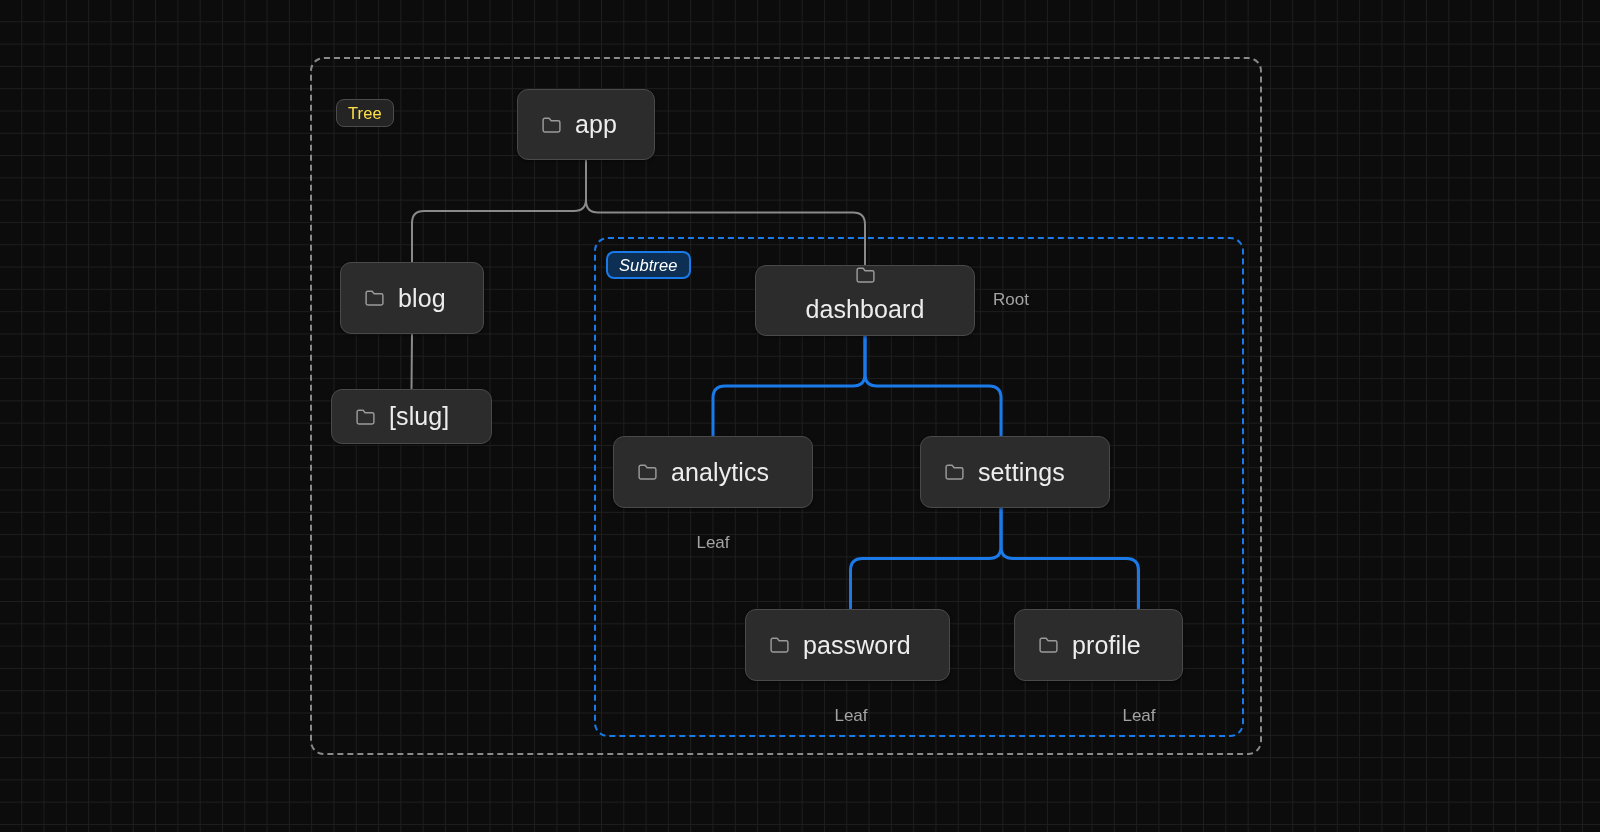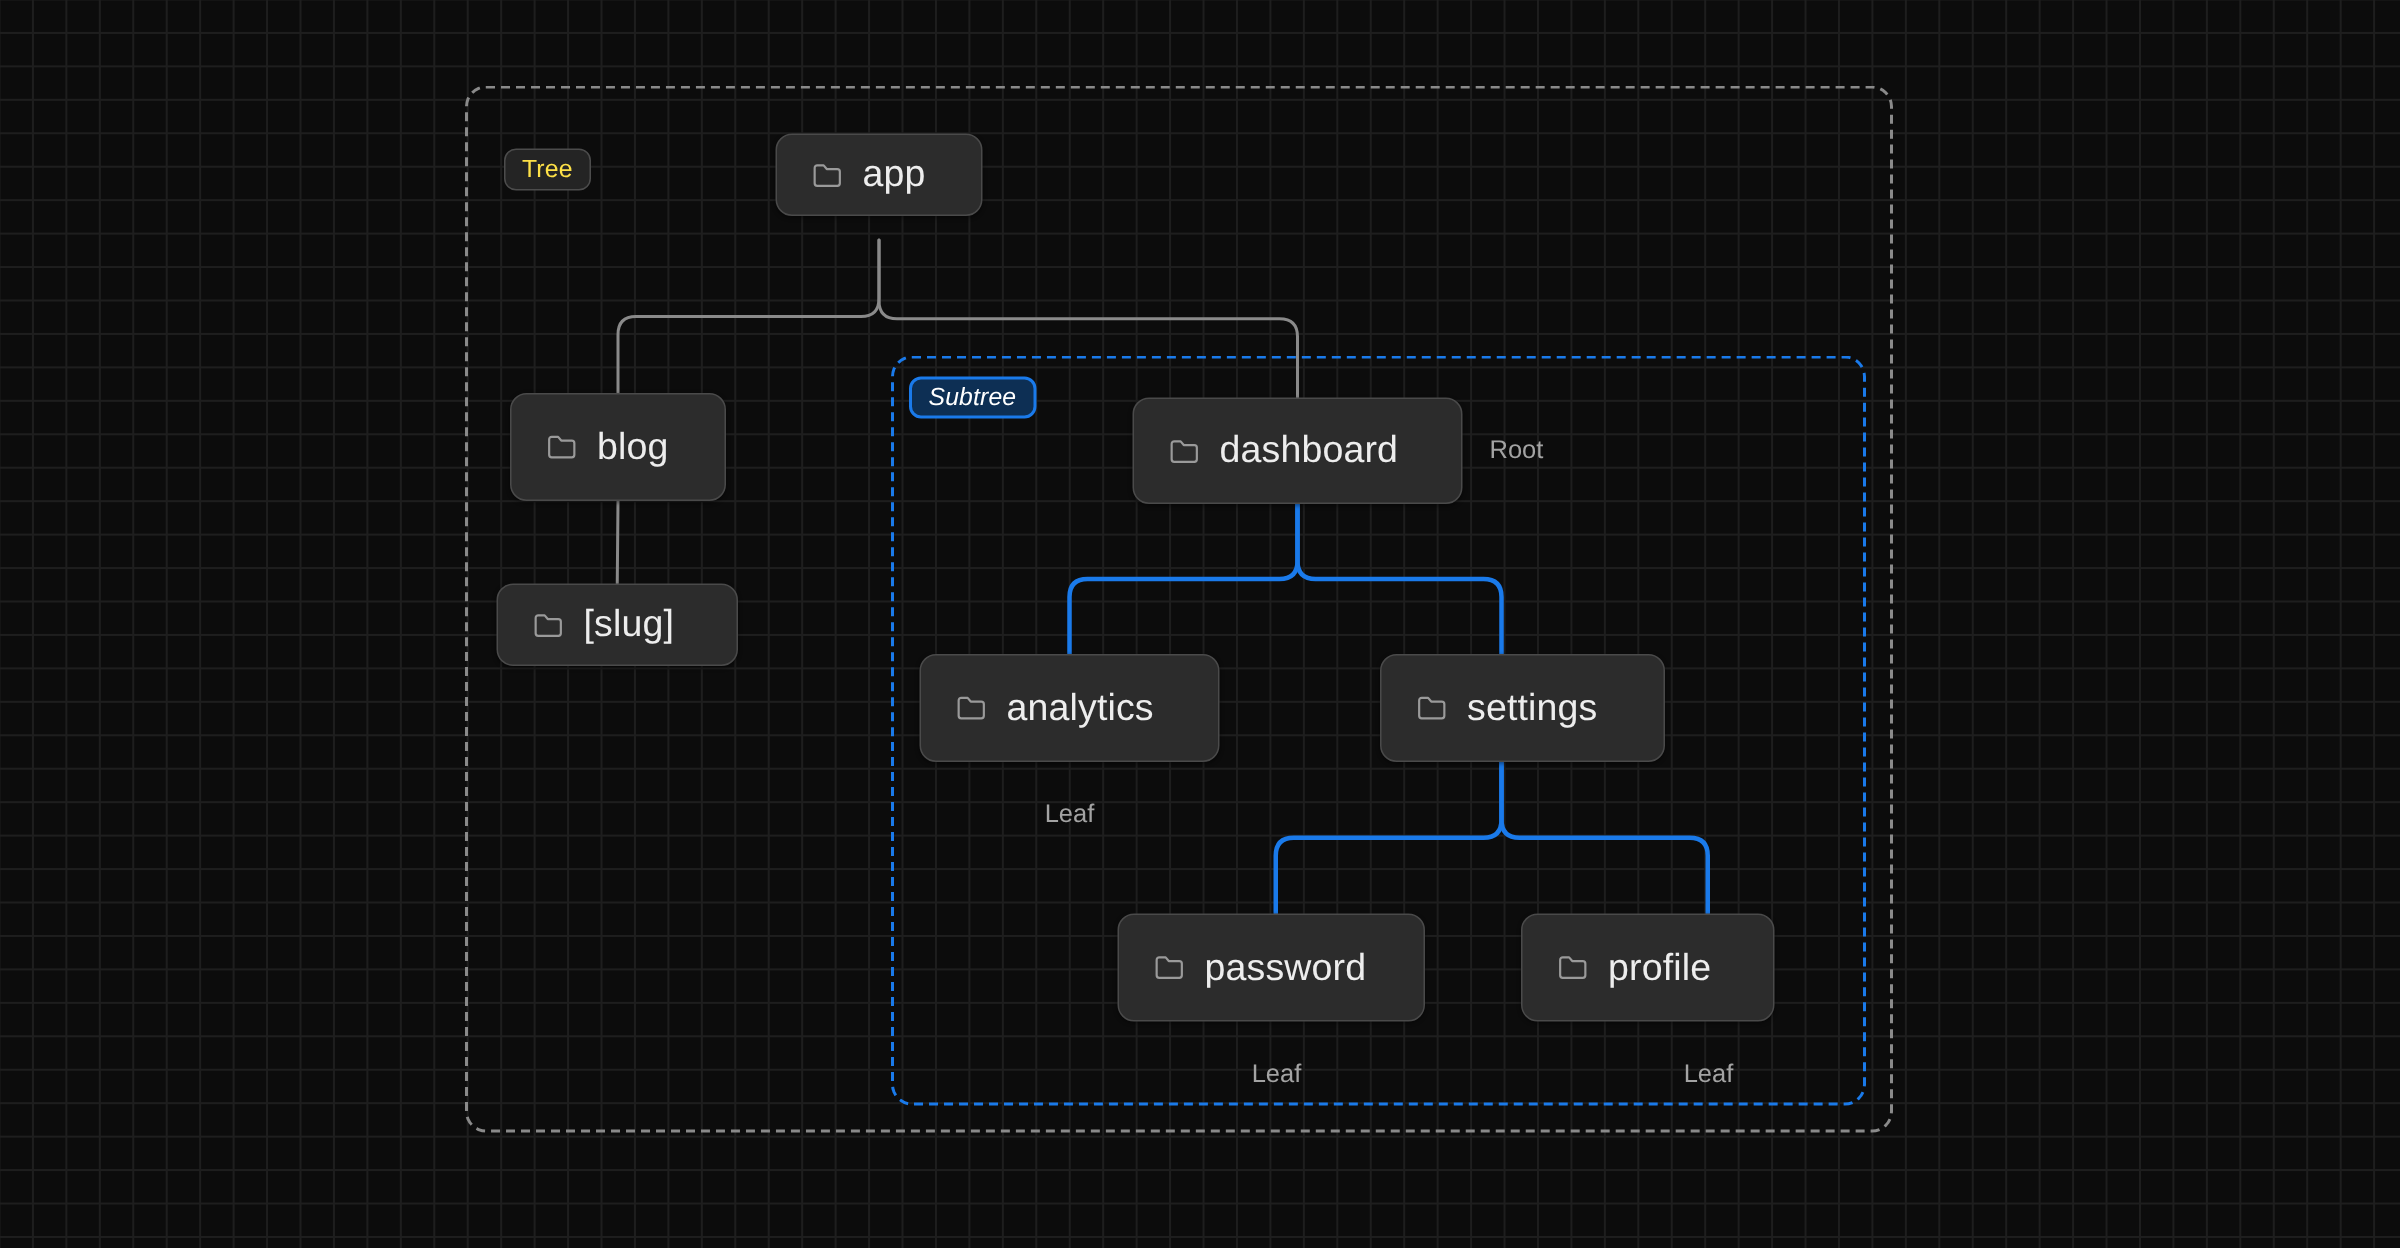--- a/index.html
+++ b/index.html
@@ -129,39 +129,39 @@
   <div id="groups-layer">
       <div class="group tree" style="left: 310px; top: 57px; width: 952px; height: 698px;">
         <span class="group-badge tree-badge">Tree</span>
       </div>
       <div class="group subtree" style="left: 594px; top: 237px; width: 650px; height: 500px;">
         <span class="group-badge subtree-badge">Subtree</span>
       </div>
     </div>
 
   <div id="nodes-layer">
-      <div class="node" style="left: 517px; top: 89px; width: 138px; height: 55px;">
+      <div class="node" style="left: 517px; top: 89px; width: 138px; height: 71px;">
         <svg viewBox="0 0 24 21" class="folder-icon">
           <path d="M2.2 4.6a2 2 0 0 1 2-2h5l2.4 2.9h8.2a2 2 0 0 1 2 2v9.1a2 2 0 0 1-2 2H4.2a2 2 0 0 1-2-2z" stroke="#9a9a9a" stroke-width="1.7" fill="none" stroke-linejoin="round"></path>
         </svg>
         <span class="node-label">app</span>
       </div>
       <div class="node" style="left: 340px; top: 262px; width: 144px; height: 72px;">
         <svg viewBox="0 0 24 21" class="folder-icon">
           <path d="M2.2 4.6a2 2 0 0 1 2-2h5l2.4 2.9h8.2a2 2 0 0 1 2 2v9.1a2 2 0 0 1-2 2H4.2a2 2 0 0 1-2-2z" stroke="#9a9a9a" stroke-width="1.7" fill="none" stroke-linejoin="round"></path>
         </svg>
         <span class="node-label">blog</span>
       </div>
       <div class="node" style="left: 331px; top: 389px; width: 161px; height: 55px;">
         <svg viewBox="0 0 24 21" class="folder-icon">
           <path d="M2.2 4.6a2 2 0 0 1 2-2h5l2.4 2.9h8.2a2 2 0 0 1 2 2v9.1a2 2 0 0 1-2 2H4.2a2 2 0 0 1-2-2z" stroke="#9a9a9a" stroke-width="1.7" fill="none" stroke-linejoin="round"></path>
         </svg>
         <span class="node-label">[slug]</span>
       </div>
-      <div class="node" style="left: 755px; top: 265px; width: 220px; height: 71px;">
+      <div class="node" style="left: 755px; top: 265px; width: 220px; height: 71px; flex-direction: column;">
         <svg viewBox="0 0 24 21" class="folder-icon">
           <path d="M2.2 4.6a2 2 0 0 1 2-2h5l2.4 2.9h8.2a2 2 0 0 1 2 2v9.1a2 2 0 0 1-2 2H4.2a2 2 0 0 1-2-2z" stroke="#9a9a9a" stroke-width="1.7" fill="none" stroke-linejoin="round"></path>
         </svg>
         <span class="node-label">dashboard</span>
       </div>
       <div class="node" style="left: 613px; top: 436px; width: 200px; height: 72px;">
         <svg viewBox="0 0 24 21" class="folder-icon">
           <path d="M2.2 4.6a2 2 0 0 1 2-2h5l2.4 2.9h8.2a2 2 0 0 1 2 2v9.1a2 2 0 0 1-2 2H4.2a2 2 0 0 1-2-2z" stroke="#9a9a9a" stroke-width="1.7" fill="none" stroke-linejoin="round"></path>
         </svg>
         <span class="node-label">analytics</span>

